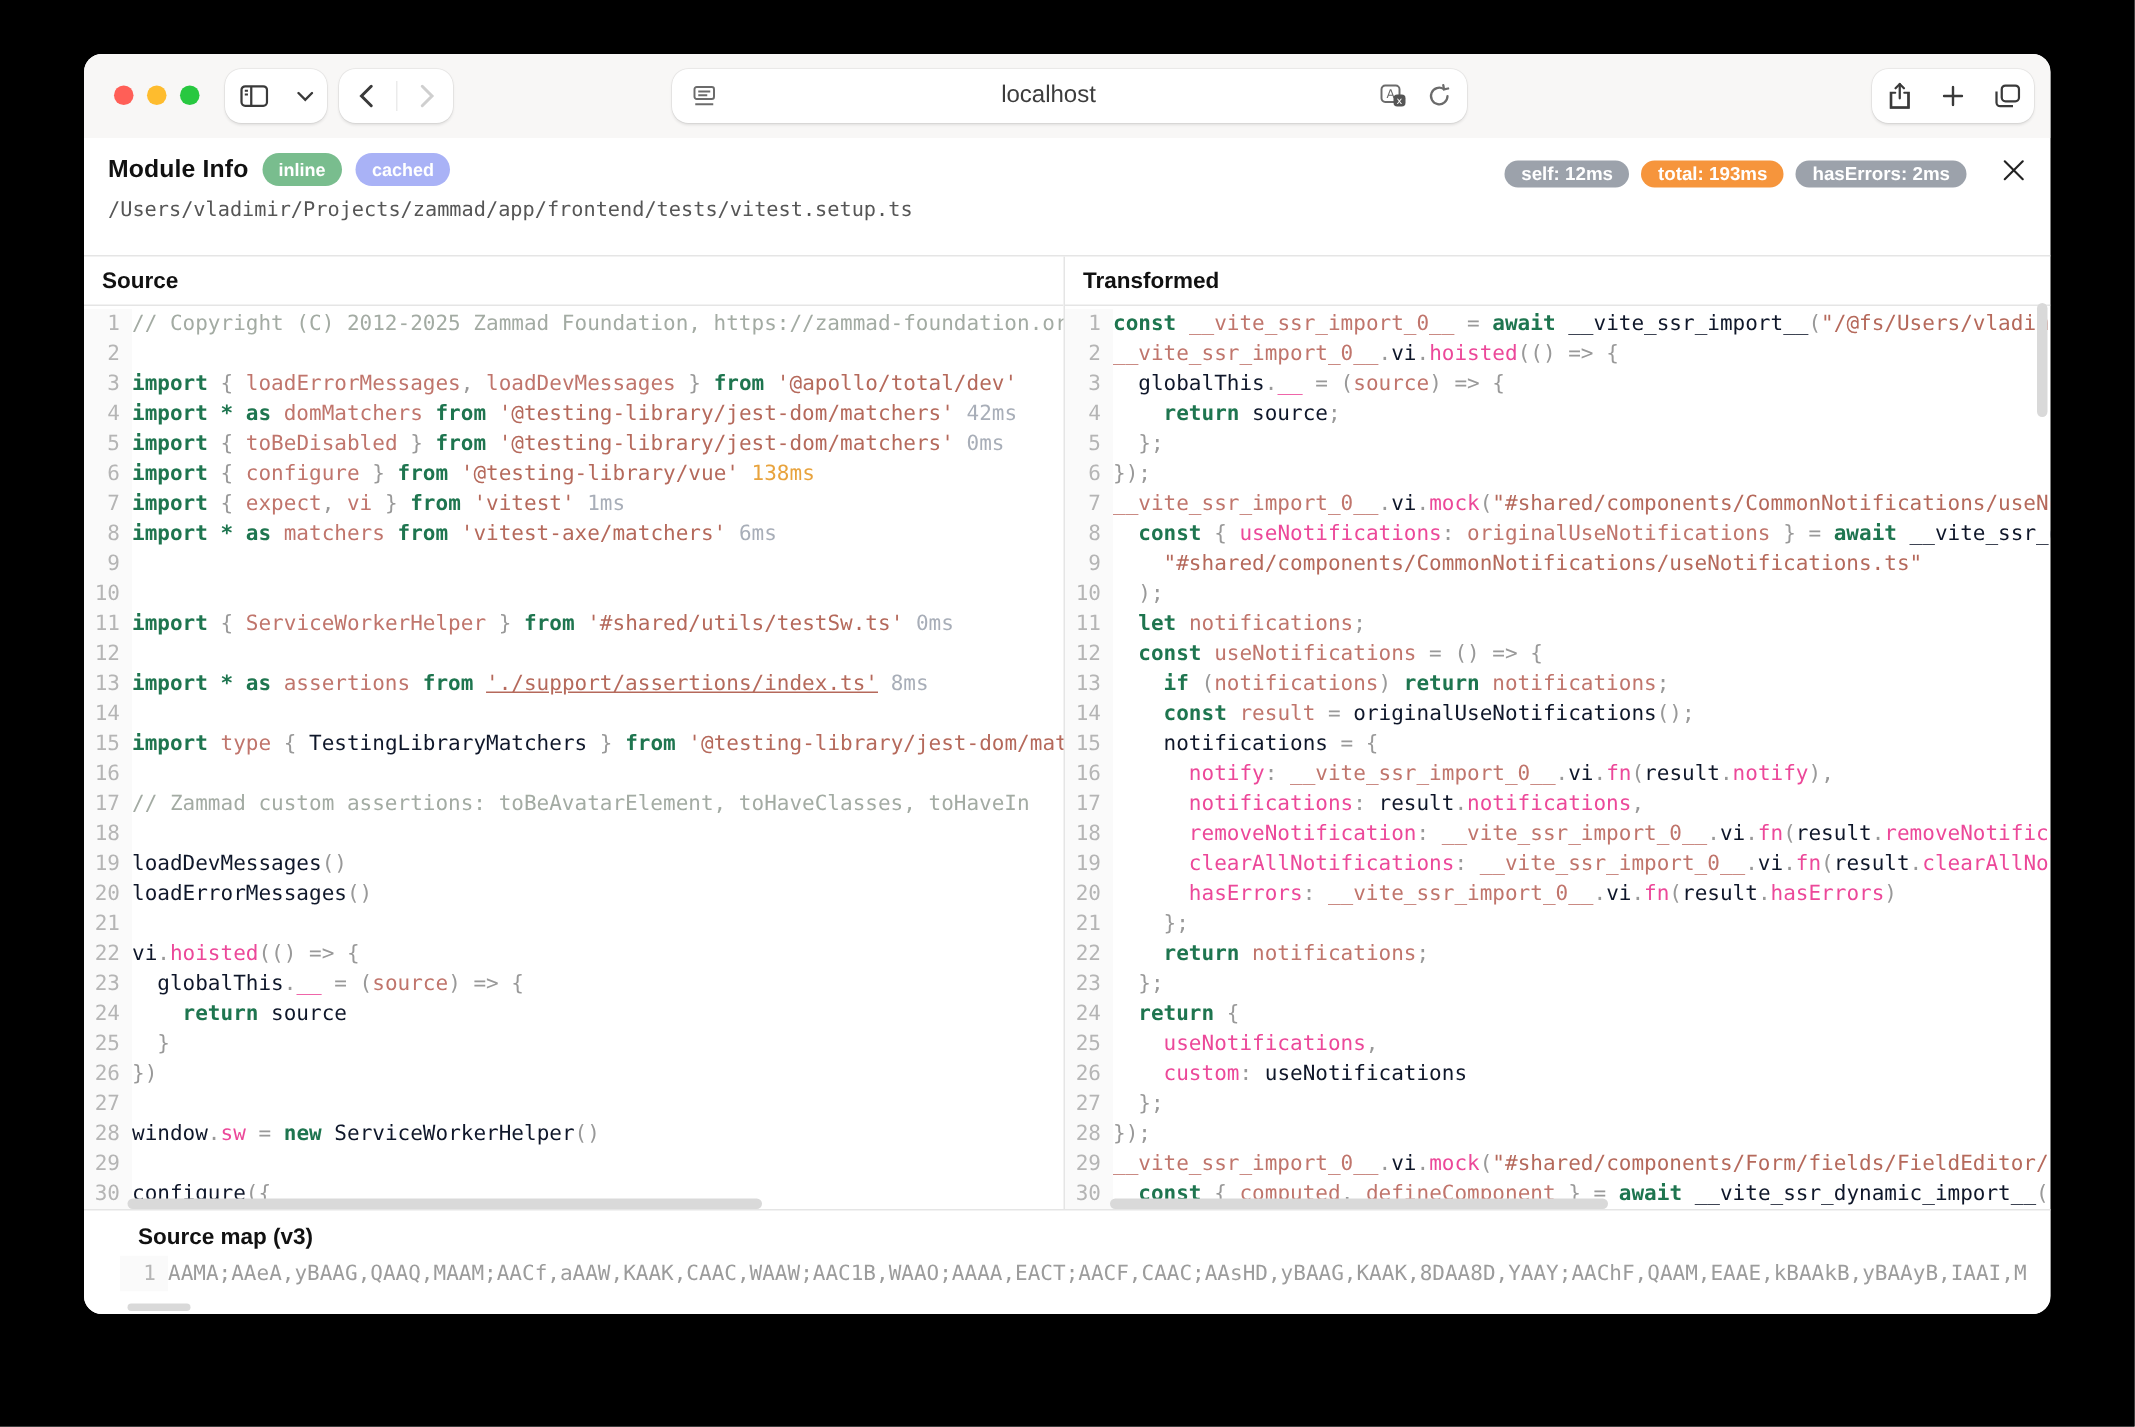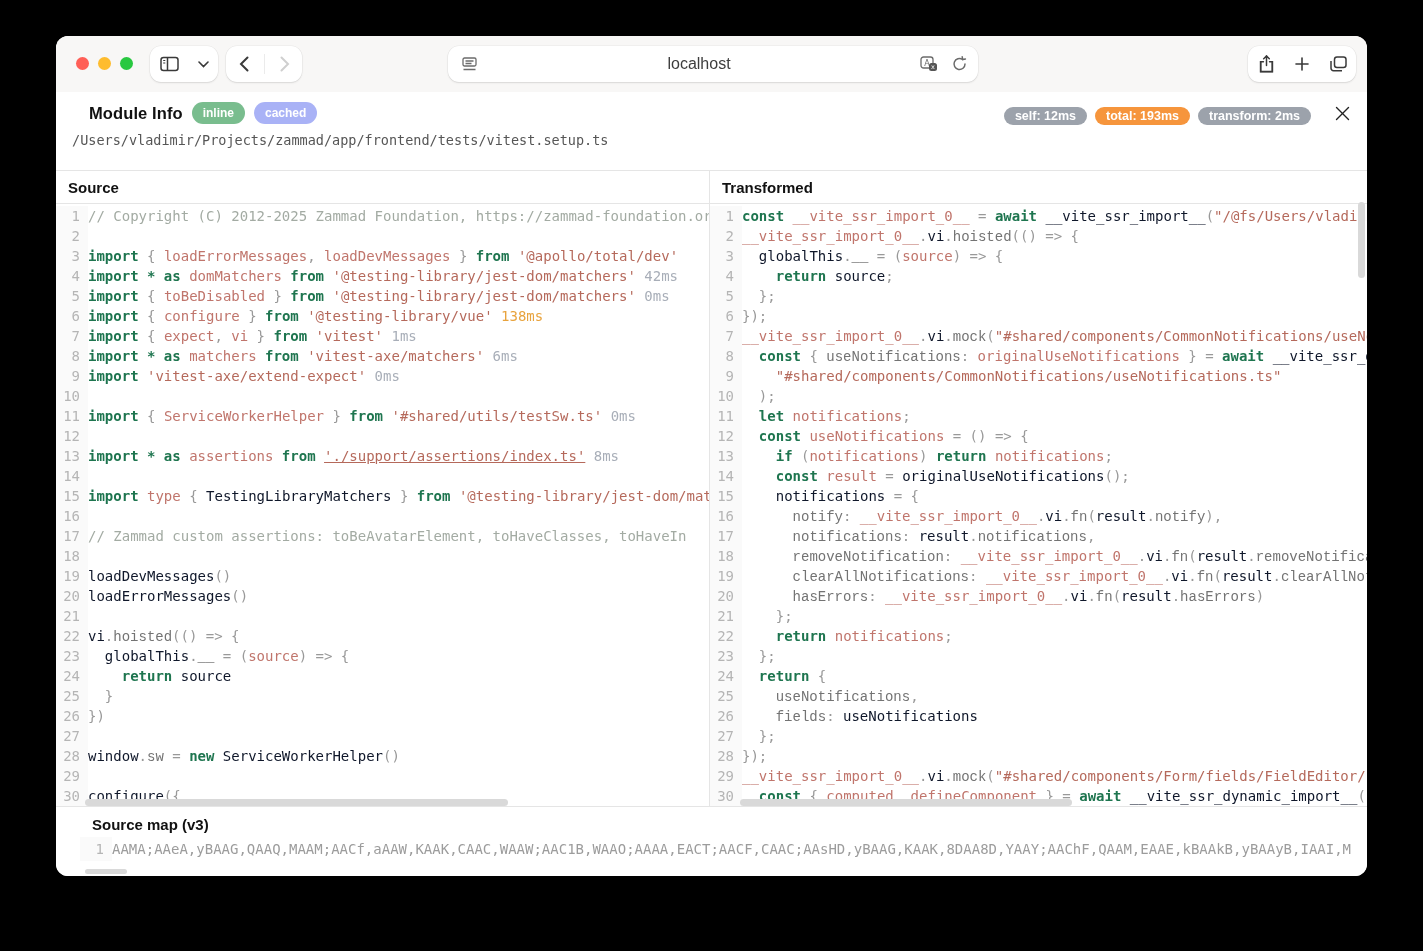--- a/index.html
+++ b/index.html
@@ -14,21 +14,21 @@
   .pill { position:absolute; top:10px; height:36px; background:#fff; border-radius:11px;
     box-shadow:0 0 0 .5px rgba(0,0,0,.06), 0 1px 2px rgba(0,0,0,.10);
     display:flex; align-items:center; justify-content:space-around; }
   .tbtn { display:flex; align-items:center; justify-content:center; width:30px; height:34px; cursor:default; }
   .urlbar { position:absolute; left:392px; top:10px; width:530px; height:36px; background:#fff;
     border-radius:11px; box-shadow:0 0 0 .5px rgba(0,0,0,.06), 0 1px 2px rgba(0,0,0,.10);
     display:flex; align-items:center; }
   .url-text { flex:1; text-align:center; font-size:16px; color:#3d3d3d; }
   .navdiv { width:1px; height:20px; background:#ebebeb; }
   
-  .module-title-row { position:absolute; left:16px; top:66px; display:flex; align-items:center;margin-left:17px; }
+  .module-title-row { position:absolute; left:16px; top:66px; display:flex; align-items:center; }
   .module-title { font-size:16.5px; font-weight:700; color:#111; letter-spacing:.1px; }
   .badge { margin-left:9px; font-size:12px; font-weight:700; color:#fff; padding:4px 11px; border-radius:999px; }
   .badge-green { background:#79BD8E; }
   .badge-purple { background:#A9B2F6;text-align:right; }
   .metrics { position:absolute; right:56px; top:71px; display:flex; gap:8px; }
   .metric { font-size:12.5px; font-weight:700; color:#fff; padding:2px 11px; border-radius:999px; }
   .metric-gray { background:#9CA2AB; }
   .metric-orange { background:#F6953C; }
   .close-btn { position:absolute; right:12px; top:64px; width:26px; height:26px;
     display:flex; align-items:center; justify-content:center; cursor:default; }
@@ -44,21 +44,21 @@
   .code { position:relative; height:602px; overflow:hidden; padding-top:2px;
     font-family:"DejaVu Sans Mono",monospace; font-size:14px; line-height:20px; }
   .code-line { display:flex; height:20px; white-space:pre; }
   .ln { flex:none; width:32px; text-align:right; padding-right:8px; color:#b5b5b5; background:#fafafa; }
   .lc { white-space:pre; }
   .tk-k { color:#1E754F; font-weight:700; }
   .tk-s { color:#B5695B; }
   .tk-u { color:#B5695B; text-decoration:underline;text-align:right; }
   .tk-v { color:#C0756C; }
   .tk-f { color:#0f172a; }
-  .tk-p { color:#737373;font-family:Liberation Mono, monospace; }
+  .tk-p { color:#ec4899; }
   .tk-c { color:#A3ABA3; }
   .tk-g { color:#999999; }
   .tk-t { color:#A8AEB8;margin-top:28px; }
   .tk-o { color:#E8A33D; }
   
   .sb { position:absolute; background:#d9d9d9; border-radius:4px; }
   
   .sourcemap { position:absolute; top:770px; left:0; right:0; height:70px; border-top:1px solid #e5e5e5; background:#fff;padding-left:24px; }
   .sourcemap-title { font-size:15px; font-weight:700; color:#111; padding:9px 12px 4px 12px; }
   .map-row { display:flex; height:24px; font-family:"DejaVu Sans Mono",monospace; font-size:14px;
@@ -158,21 +158,21 @@
   </div>
 
   <div class="module-title-row">
     <span class="module-title">Module Info</span>
     <span class="badge badge-green">inline</span>
     <span class="badge badge-purple">cached</span>
   </div>
   <div class="metrics">
     <span class="metric metric-gray">self: 12ms</span>
     <span class="metric metric-orange">total: 193ms</span>
-    <span class="metric metric-gray">transform: 2ms</span>
+    <span class="metric metric-gray">hasErrors: 2ms</span>
   </div>
   <div class="close-btn">
     <svg width="15" height="15" viewBox="0 0 15 15" stroke="#222" stroke-width="1.4" stroke-linecap="round">
       <line x1="1.5" y1="1.5" x2="13.5" y2="13.5"></line>
         <line x1="13.5" y1="1.5" x2="1.5" y2="13.5"></line>
     </svg>
   </div>
   <div class="module-path">/Users/vladimir/Projects/zammad/app/frontend/tests/vitest.setup.ts</div>
 
   <div class="panels">
@@ -180,21 +180,21 @@
       <div class="panel-header">Source</div>
       <div class="code" id="source-code">
           <div class="code-line"><span class="ln">1</span><span class="lc"><span class="tk-c">// Copyright (C) 2012-2025 Zammad Foundation, https://zammad-foundation.org/</span></span></div>
           <div class="code-line"><span class="ln">2</span><span class="lc"></span></div>
           <div class="code-line"><span class="ln">3</span><span class="lc"><span class="tk-k">import</span><span class="tk-g"> { </span><span class="tk-v">loadErrorMessages</span><span class="tk-g">, </span><span class="tk-v">loadDevMessages</span><span class="tk-g"> } </span><span class="tk-k">from</span><span class="tk-s"> '@apollo/total/dev'</span></span></div>
           <div class="code-line"><span class="ln">4</span><span class="lc"><span class="tk-k">import * as</span><span class="tk-v"> domMatchers</span><span class="tk-k"> from</span><span class="tk-s"> '@testing-library/jest-dom/matchers'</span><span class="tk-t"> 42ms</span></span></div>
           <div class="code-line"><span class="ln">5</span><span class="lc"><span class="tk-k">import</span><span class="tk-g"> { </span><span class="tk-v">toBeDisabled</span><span class="tk-g"> } </span><span class="tk-k">from</span><span class="tk-s"> '@testing-library/jest-dom/matchers'</span><span class="tk-t"> 0ms</span></span></div>
           <div class="code-line"><span class="ln">6</span><span class="lc"><span class="tk-k">import</span><span class="tk-g"> { </span><span class="tk-v">configure</span><span class="tk-g"> } </span><span class="tk-k">from</span><span class="tk-s"> '@testing-library/vue'</span><span class="tk-o"> 138ms</span></span></div>
           <div class="code-line"><span class="ln">7</span><span class="lc"><span class="tk-k">import</span><span class="tk-g"> { </span><span class="tk-v">expect</span><span class="tk-g">, </span><span class="tk-v">vi</span><span class="tk-g"> } </span><span class="tk-k">from</span><span class="tk-s"> 'vitest'</span><span class="tk-t"> 1ms</span></span></div>
           <div class="code-line"><span class="ln">8</span><span class="lc"><span class="tk-k">import * as</span><span class="tk-v"> matchers</span><span class="tk-k"> from</span><span class="tk-s"> 'vitest-axe/matchers'</span><span class="tk-t"> 6ms</span></span></div>
-          <div class="code-line"><span class="ln">9</span><span class="lc"><span class="tk-k">import</span><span class="tk-s"> 'vitest-axe/extend-expect'</span><span class="tk-t"> 0ms</span></span></div>
+          <div class="code-line"><span class="ln">9</span></div>
           <div class="code-line"><span class="ln">10</span><span class="lc"></span></div>
           <div class="code-line"><span class="ln">11</span><span class="lc"><span class="tk-k">import</span><span class="tk-g"> { </span><span class="tk-v">ServiceWorkerHelper</span><span class="tk-g"> } </span><span class="tk-k">from</span><span class="tk-s"> '#shared/utils/testSw.ts'</span><span class="tk-t"> 0ms</span></span></div>
           <div class="code-line"><span class="ln">12</span><span class="lc"></span></div>
           <div class="code-line"><span class="ln">13</span><span class="lc"><span class="tk-k">import * as</span><span class="tk-v"> assertions</span><span class="tk-k"> from</span><span class="tk-g"> </span><span class="tk-u">'./support/assertions/index.ts'</span><span class="tk-t"> 8ms</span></span></div>
           <div class="code-line"><span class="ln">14</span><span class="lc"></span></div>
           <div class="code-line"><span class="ln">15</span><span class="lc"><span class="tk-k">import</span><span class="tk-v"> type</span><span class="tk-g"> { </span><span class="tk-f">TestingLibraryMatchers</span><span class="tk-g"> } </span><span class="tk-k">from</span><span class="tk-s"> '@testing-library/jest-dom/matchers'</span></span></div>
           <div class="code-line"><span class="ln">16</span><span class="lc"></span></div>
           <div class="code-line"><span class="ln">17</span><span class="lc"><span class="tk-c">// Zammad custom assertions: toBeAvatarElement, toHaveClasses, toHaveIn</span></span></div>
           <div class="code-line"><span class="ln">18</span><span class="lc"></span></div>
           <div class="code-line"><span class="ln">19</span><span class="lc"><span class="tk-f">loadDevMessages</span><span class="tk-g">()</span></span></div>
@@ -232,21 +232,21 @@
           <div class="code-line"><span class="ln">16</span><span class="lc"><span class="tk-g">      </span><span class="tk-p">notify</span><span class="tk-g">: </span><span class="tk-v">__vite_ssr_import_0__</span><span class="tk-g">.</span><span class="tk-f">vi</span><span class="tk-g">.</span><span class="tk-p">fn</span><span class="tk-g">(</span><span class="tk-f">result</span><span class="tk-g">.</span><span class="tk-p">notify</span><span class="tk-g">),</span></span></div>
           <div class="code-line"><span class="ln">17</span><span class="lc"><span class="tk-g">      </span><span class="tk-p">notifications</span><span class="tk-g">: </span><span class="tk-f">result</span><span class="tk-g">.</span><span class="tk-p">notifications</span><span class="tk-g">,</span></span></div>
           <div class="code-line"><span class="ln">18</span><span class="lc"><span class="tk-g">      </span><span class="tk-p">removeNotification</span><span class="tk-g">: </span><span class="tk-v">__vite_ssr_import_0__</span><span class="tk-g">.</span><span class="tk-f">vi</span><span class="tk-g">.</span><span class="tk-p">fn</span><span class="tk-g">(</span><span class="tk-f">result</span><span class="tk-g">.</span><span class="tk-p">removeNotification</span></span></div>
           <div class="code-line"><span class="ln">19</span><span class="lc"><span class="tk-g">      </span><span class="tk-p">clearAllNotifications</span><span class="tk-g">: </span><span class="tk-v">__vite_ssr_import_0__</span><span class="tk-g">.</span><span class="tk-f">vi</span><span class="tk-g">.</span><span class="tk-p">fn</span><span class="tk-g">(</span><span class="tk-f">result</span><span class="tk-g">.</span><span class="tk-p">clearAllNotifications</span></span></div>
           <div class="code-line"><span class="ln">20</span><span class="lc"><span class="tk-g">      </span><span class="tk-p">hasErrors</span><span class="tk-g">: </span><span class="tk-v">__vite_ssr_import_0__</span><span class="tk-g">.</span><span class="tk-f">vi</span><span class="tk-g">.</span><span class="tk-p">fn</span><span class="tk-g">(</span><span class="tk-f">result</span><span class="tk-g">.</span><span class="tk-p">hasErrors</span><span class="tk-g">)</span></span></div>
           <div class="code-line"><span class="ln">21</span><span class="lc"><span class="tk-g">    };</span></span></div>
           <div class="code-line"><span class="ln">22</span><span class="lc"><span class="tk-g">    </span><span class="tk-k">return</span><span class="tk-v"> notifications</span><span class="tk-g">;</span></span></div>
           <div class="code-line"><span class="ln">23</span><span class="lc"><span class="tk-g">  };</span></span></div>
           <div class="code-line"><span class="ln">24</span><span class="lc"><span class="tk-g">  </span><span class="tk-k">return</span><span class="tk-g"> {</span></span></div>
           <div class="code-line"><span class="ln">25</span><span class="lc"><span class="tk-g">    </span><span class="tk-p">useNotifications</span><span class="tk-g">,</span></span></div>
-          <div class="code-line"><span class="ln">26</span><span class="lc"><span class="tk-g">    </span><span class="tk-p">fields</span><span class="tk-g">: </span><span class="tk-f">useNotifications</span></span></div>
+          <div class="code-line"><span class="ln">26</span><span class="lc"><span class="tk-g">    </span><span class="tk-p">custom</span><span class="tk-g">: </span><span class="tk-f">useNotifications</span></span></div>
           <div class="code-line"><span class="ln">27</span><span class="lc"><span class="tk-g">  };</span></span></div>
           <div class="code-line"><span class="ln">28</span><span class="lc"><span class="tk-g">});</span></span></div>
           <div class="code-line"><span class="ln">29</span><span class="lc"><span class="tk-v">__vite_ssr_import_0__</span><span class="tk-g">.</span><span class="tk-f">vi</span><span class="tk-g">.</span><span class="tk-p">mock</span><span class="tk-g">(</span><span class="tk-s">"#shared/components/Form/fields/FieldEditor/FieldEditorInput.vue"</span></span></div>
           <div class="code-line"><span class="ln">30</span><span class="lc"><span class="tk-g">  </span><span class="tk-k">const</span><span class="tk-g"> { </span><span class="tk-v">computed</span><span class="tk-g">, </span><span class="tk-v">defineComponent</span><span class="tk-g"> } = </span><span class="tk-k">await</span><span class="tk-f"> __vite_ssr_dynamic_import__</span><span class="tk-g">(</span></span></div>
         </div>
     </div>
   </div>
 
   <div class="sb" style="left:29px;top:763px;width:423px;height:7px"></div>
   <div class="sb" style="left:684px;top:763px;width:332px;height:7px"></div>

